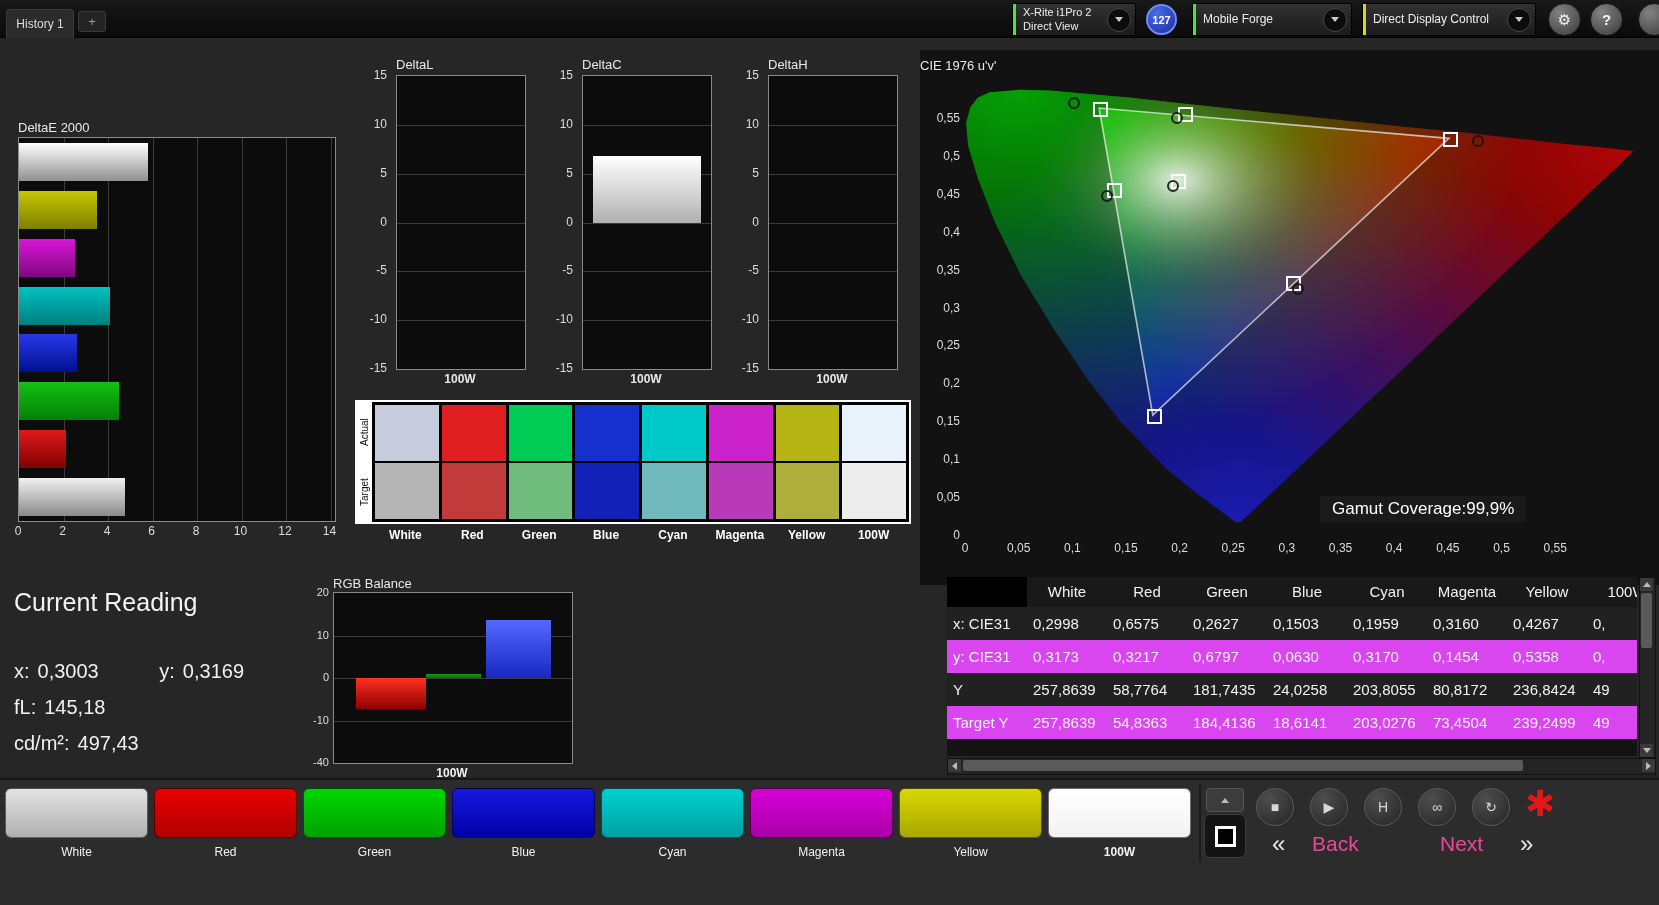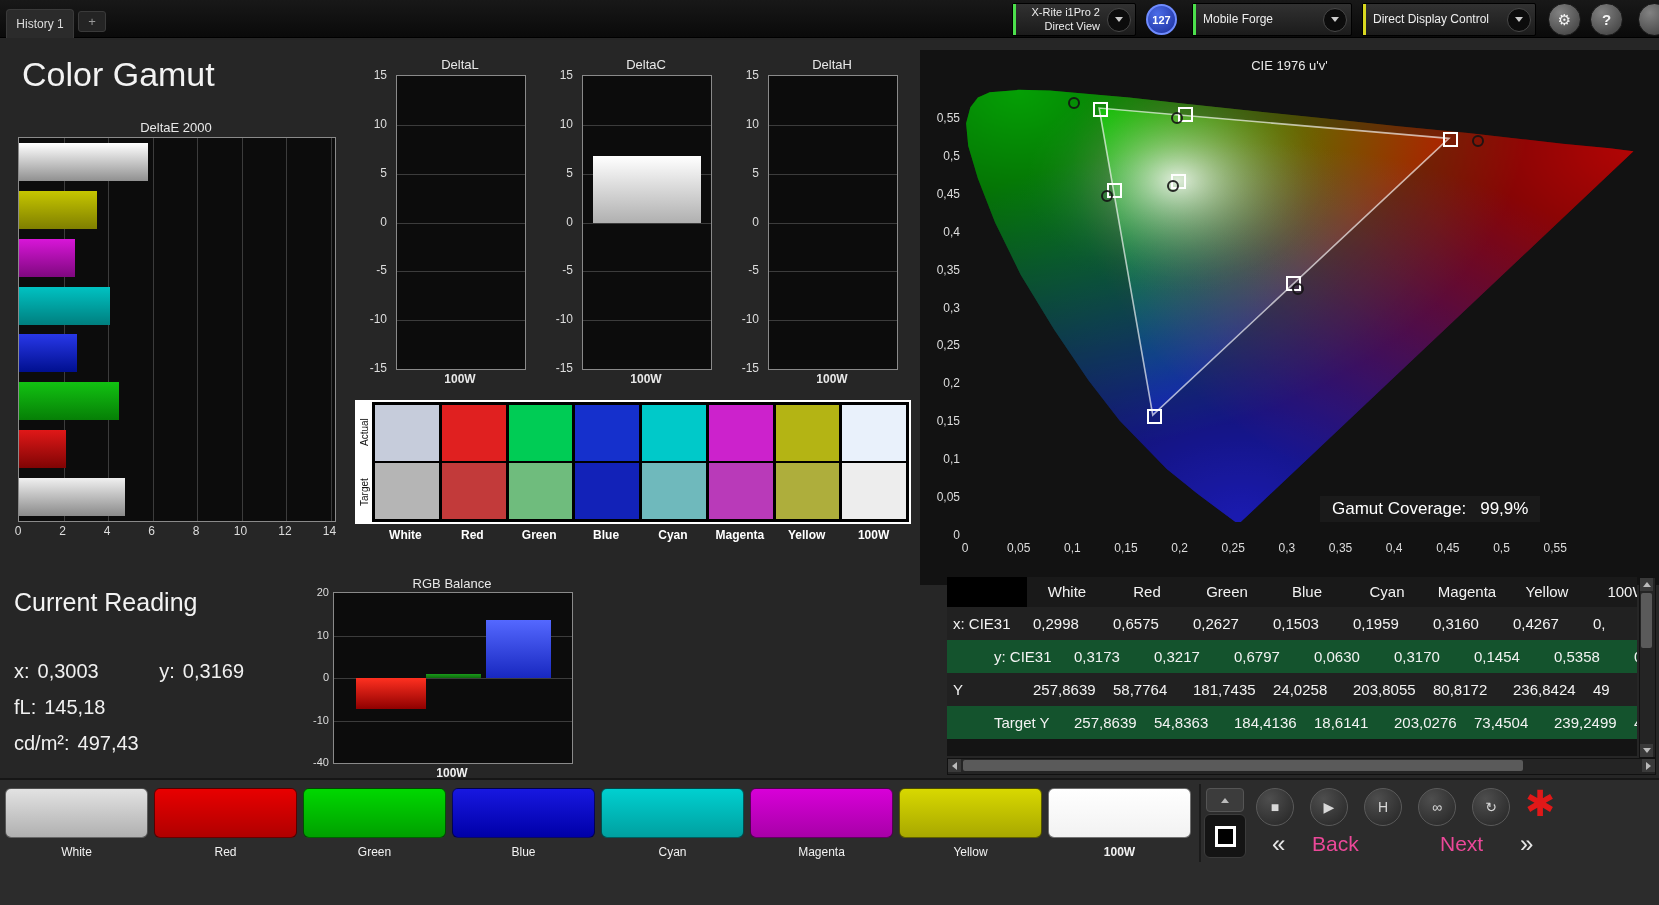--- a/index.html
+++ b/index.html
@@ -21,21 +21,21 @@
   .dd-arrow{width:22px;height:22px;border-radius:50%;background:#0c0c0c;border:1px solid #484848;
             display:flex;align-items:center;justify-content:center;margin-right:4px;flex:0 0 22px;}
   .chev{width:0;height:0;border-left:4px solid transparent;border-right:4px solid transparent;border-top:5px solid #ccc;}
   .roundbtn{width:31px;height:31px;border-radius:50%;background:radial-gradient(circle at 35% 28%,#828282,#3a3a3a);
             border:1px solid #1a1a1a;display:flex;align-items:center;justify-content:center;font-size:15px;color:#f5f5f5;}
   .badge{left:1146px;top:4px;width:27px;height:27px;border-radius:50%;background:radial-gradient(circle at 35% 30%,#4b6ce8,#1b2d9a);
          border:2px solid #6f8cff;color:#fff;font-size:11px;font-weight:bold;display:flex;align-items:center;justify-content:center;}
 
   
   .plotbox{background:#0c0c0c;border:1px solid #8a8a8a;}
-  .chart-title{font-size:13px;color:#e8e8e8;text-align:center;}
+  .chart-title{font-size:13px;color:#e8e8e8;}
   .vgrid{position:absolute;top:0;bottom:0;width:1px;background:#3c3c3c;}
   .hgrid{position:absolute;left:0;right:0;height:1px;background:#3c3c3c;}
   .xtick{position:absolute;transform:translateX(-50%);font-size:12px;color:#ddd;white-space:nowrap;}
   .ylab{position:absolute;right:4px;font-size:12px;color:#ddd;height:14px;line-height:14px;}
   .bold{font-weight:bold;}
 
   
   .deltae{left:16px;top:120px;width:322px;height:425px;}
   .deltae-title{left:2px;top:0;width:316px;}
   .deltae-plot{left:2px;top:17px;width:316px;height:383px;}
@@ -62,21 +62,21 @@
   .sw-cell{flex:1;}
   .sw-labels{position:absolute;left:17px;top:130px;right:4px;display:grid;grid-template-columns:repeat(8,1fr);}
   .sw-label{text-align:center;font-size:12px;font-weight:bold;color:#fff;}
 
   
   .cie-panel{left:920px;top:50px;width:739px;height:535px;background:#121212;}
   .cie-title{left:0;top:8px;width:100%;position:absolute;}
   .cie-svg{left:45px;top:30px;width:676px;height:455px;position:absolute;}
   .cie-ytick{position:absolute;left:2px;width:38px;text-align:right;font-size:12px;color:#ddd;}
   .coverage{position:absolute;left:400px;top:446px;background:rgba(32,32,32,0.6);padding:3px 12px;font-size:17px;color:#fff;white-space:nowrap;}
-  .coverage .val{margin-left:14px;}
+  .coverage .val{}
   .msq{position:absolute;width:11px;height:11px;border:2px solid #fff;background:transparent;}
   .msq.dark{border-color:#1c1c1c;width:12px;height:12px;}
   .tcirc{position:absolute;width:8px;height:8px;border:2px solid rgba(20,20,20,0.9);border-radius:50%;}
 
   
   .reading{left:14px;top:588px;width:300px;height:180px;font-size:20px;}
   .reading-title{font-size:25px;color:#f3f3f3;position:absolute;left:0;top:0;}
   .cr-line1{position:absolute;left:0;top:72px;}
   .cr-line2{position:absolute;left:0;top:108px;}
   .cr-line3{position:absolute;left:0;top:144px;}
@@ -102,21 +102,21 @@
       radial-gradient(circle at 100% 55%,rgba(250,150,185,0.8),rgba(250,150,185,0) 60%),
       radial-gradient(circle at 85% 100%,rgba(252,170,200,0.85),rgba(252,170,200,0) 55%),
       radial-gradient(circle at 0% 100%,rgba(205,215,250,0.7),rgba(205,215,250,0) 50%),
       #fdfdfd;}
 
   
   .tblgrp{left:947px;top:577px;width:710px;height:200px;}
   .tbl{position:absolute;left:0;top:0;width:690px;height:179px;overflow:hidden;background:#141414;}
   .trow{display:grid;grid-template-columns:80px repeat(8,80px);height:33px;line-height:33px;background:#212121;}
   .trow.thead{height:30px;line-height:30px;background:#191919;}
-  .trow.alt{background:#14532d;padding-left:41px;}
+  .trow.alt{background:#d946ef;}
   .tcell{font-size:15px;color:#f2f2f2;padding-left:6px;white-space:nowrap;overflow:hidden;}
   .thead .tcell{text-align:center;padding-left:0;}
   .tcell.tlabel{text-align:left;padding-left:6px;}
   .tcell.corner{background:#000;}
   .scroll{background:#242424;border:1px solid #111;position:absolute;}
   .vscroll{left:692px;top:0;width:15px;height:179px;}
   .hscroll{left:0;top:181px;width:707px;height:15px;}
   .sbtn{position:absolute;background:#3a3a3a;display:flex;align-items:center;justify-content:center;}
   .vscroll .sbtn{width:13px;height:13px;left:0;}
   .hscroll .sbtn{width:13px;height:13px;top:0;}
@@ -148,21 +148,21 @@
 </style>
 </head>
 <body>
 
 <div class="screen">
 
   <div class="abs titlebar">
     <div class="abs tab">History 1</div>
     <div class="abs addtab">+</div>
 
-    <div class="abs dropdown" style="left:1012px;width:122px;text-align:right;">
+    <div class="abs dropdown" style="left:1012px;width:122px;">
       <div class="dd-stripe" style="background: rgb(76, 224, 76);"></div>
       <div class="dd-label small">
         <div>X-Rite i1Pro 2</div>
         <div>Direct View</div>
       </div>
       <div class="dd-arrow">
           <div class="chev"></div>
         </div>
     </div>
 
@@ -186,21 +186,20 @@
 
     <div class="abs roundbtn" style="left:1548px;top:3px;">
       <span>⚙</span>
     </div>
     <div class="abs roundbtn" style="left:1590px;top:3px;font-weight:bold;">
       <span>?</span>
     </div>
     <div class="abs roundbtn" style="left:1638px;top:3px;"></div>
   </div>
 
-  <div class="abs" style="left:22px;top:55px;font-size:34px;color:#f3f3f3;">Color Gamut</div>
 
   <div class="abs deltae">
     <div class="abs chart-title deltae-title">DeltaE 2000</div>
     <div class="abs plotbox deltae-plot">
         <div class="vgrid" style="left: 14.0845%;"></div>
         <div class="vgrid" style="left: 28.169%;"></div>
         <div class="vgrid" style="left: 42.2535%;"></div>
         <div class="vgrid" style="left: 56.338%;"></div>
         <div class="vgrid" style="left: 70.4225%;"></div>
         <div class="vgrid" style="left: 84.507%;"></div>

